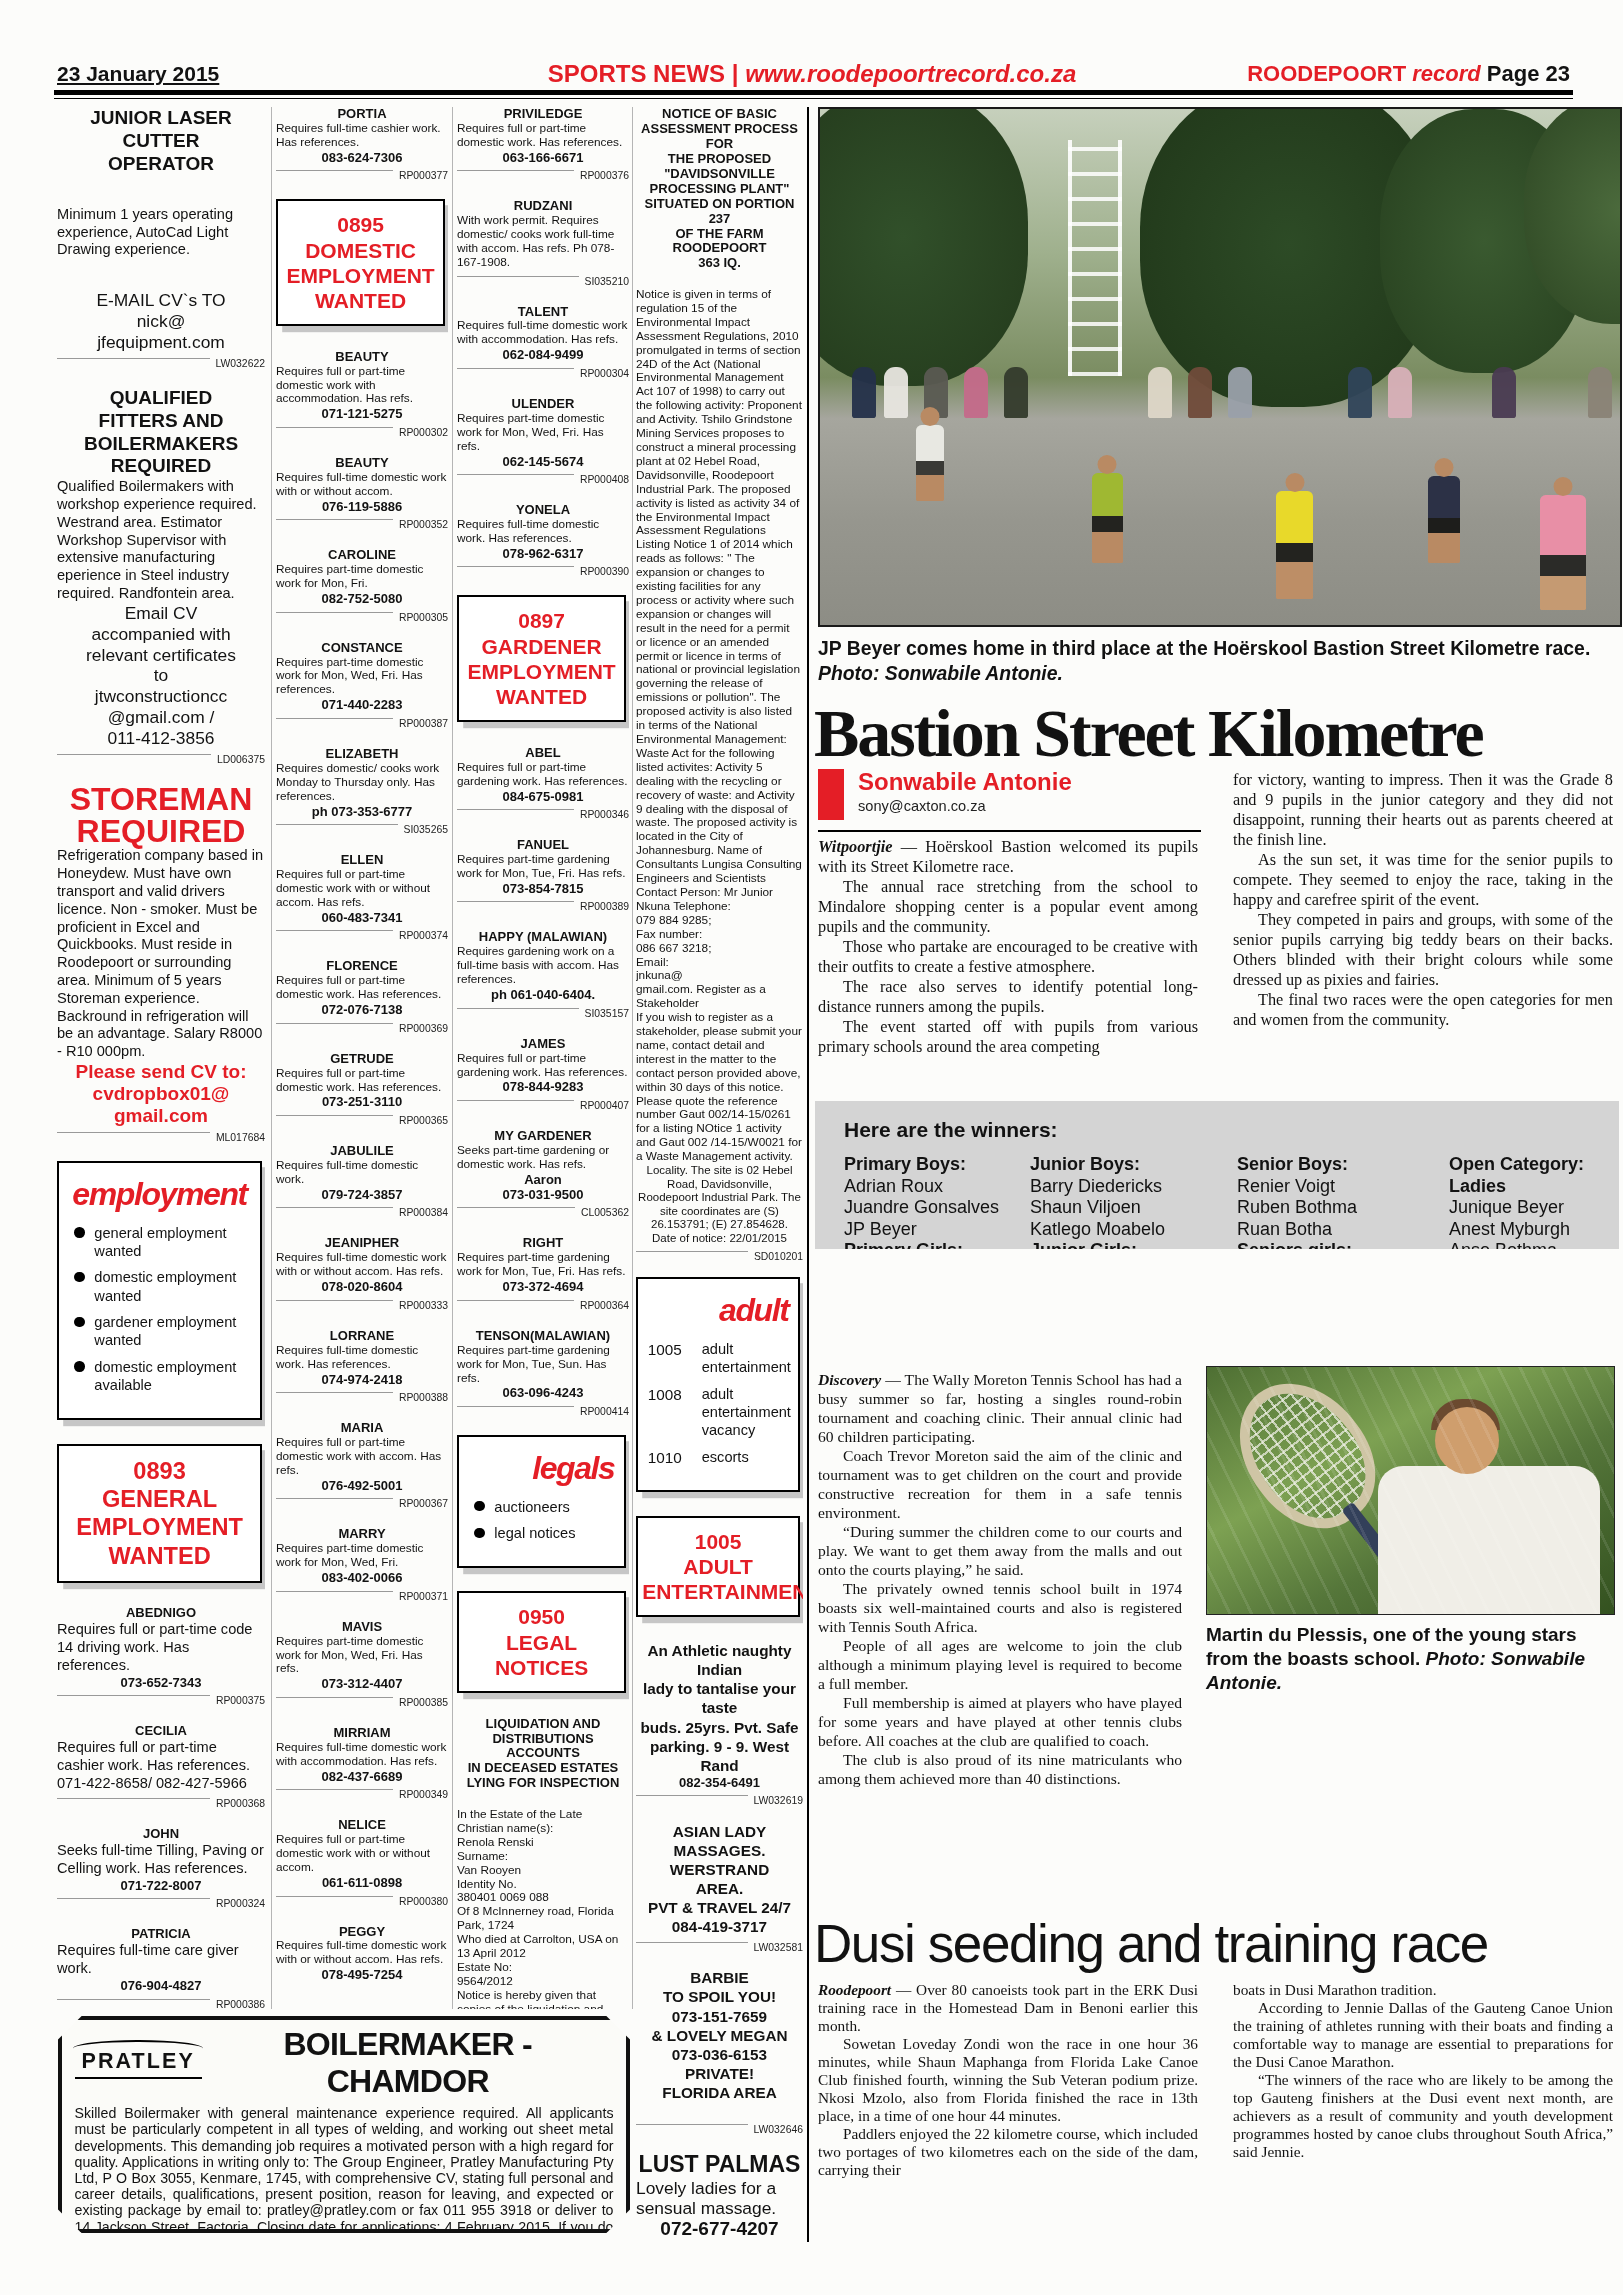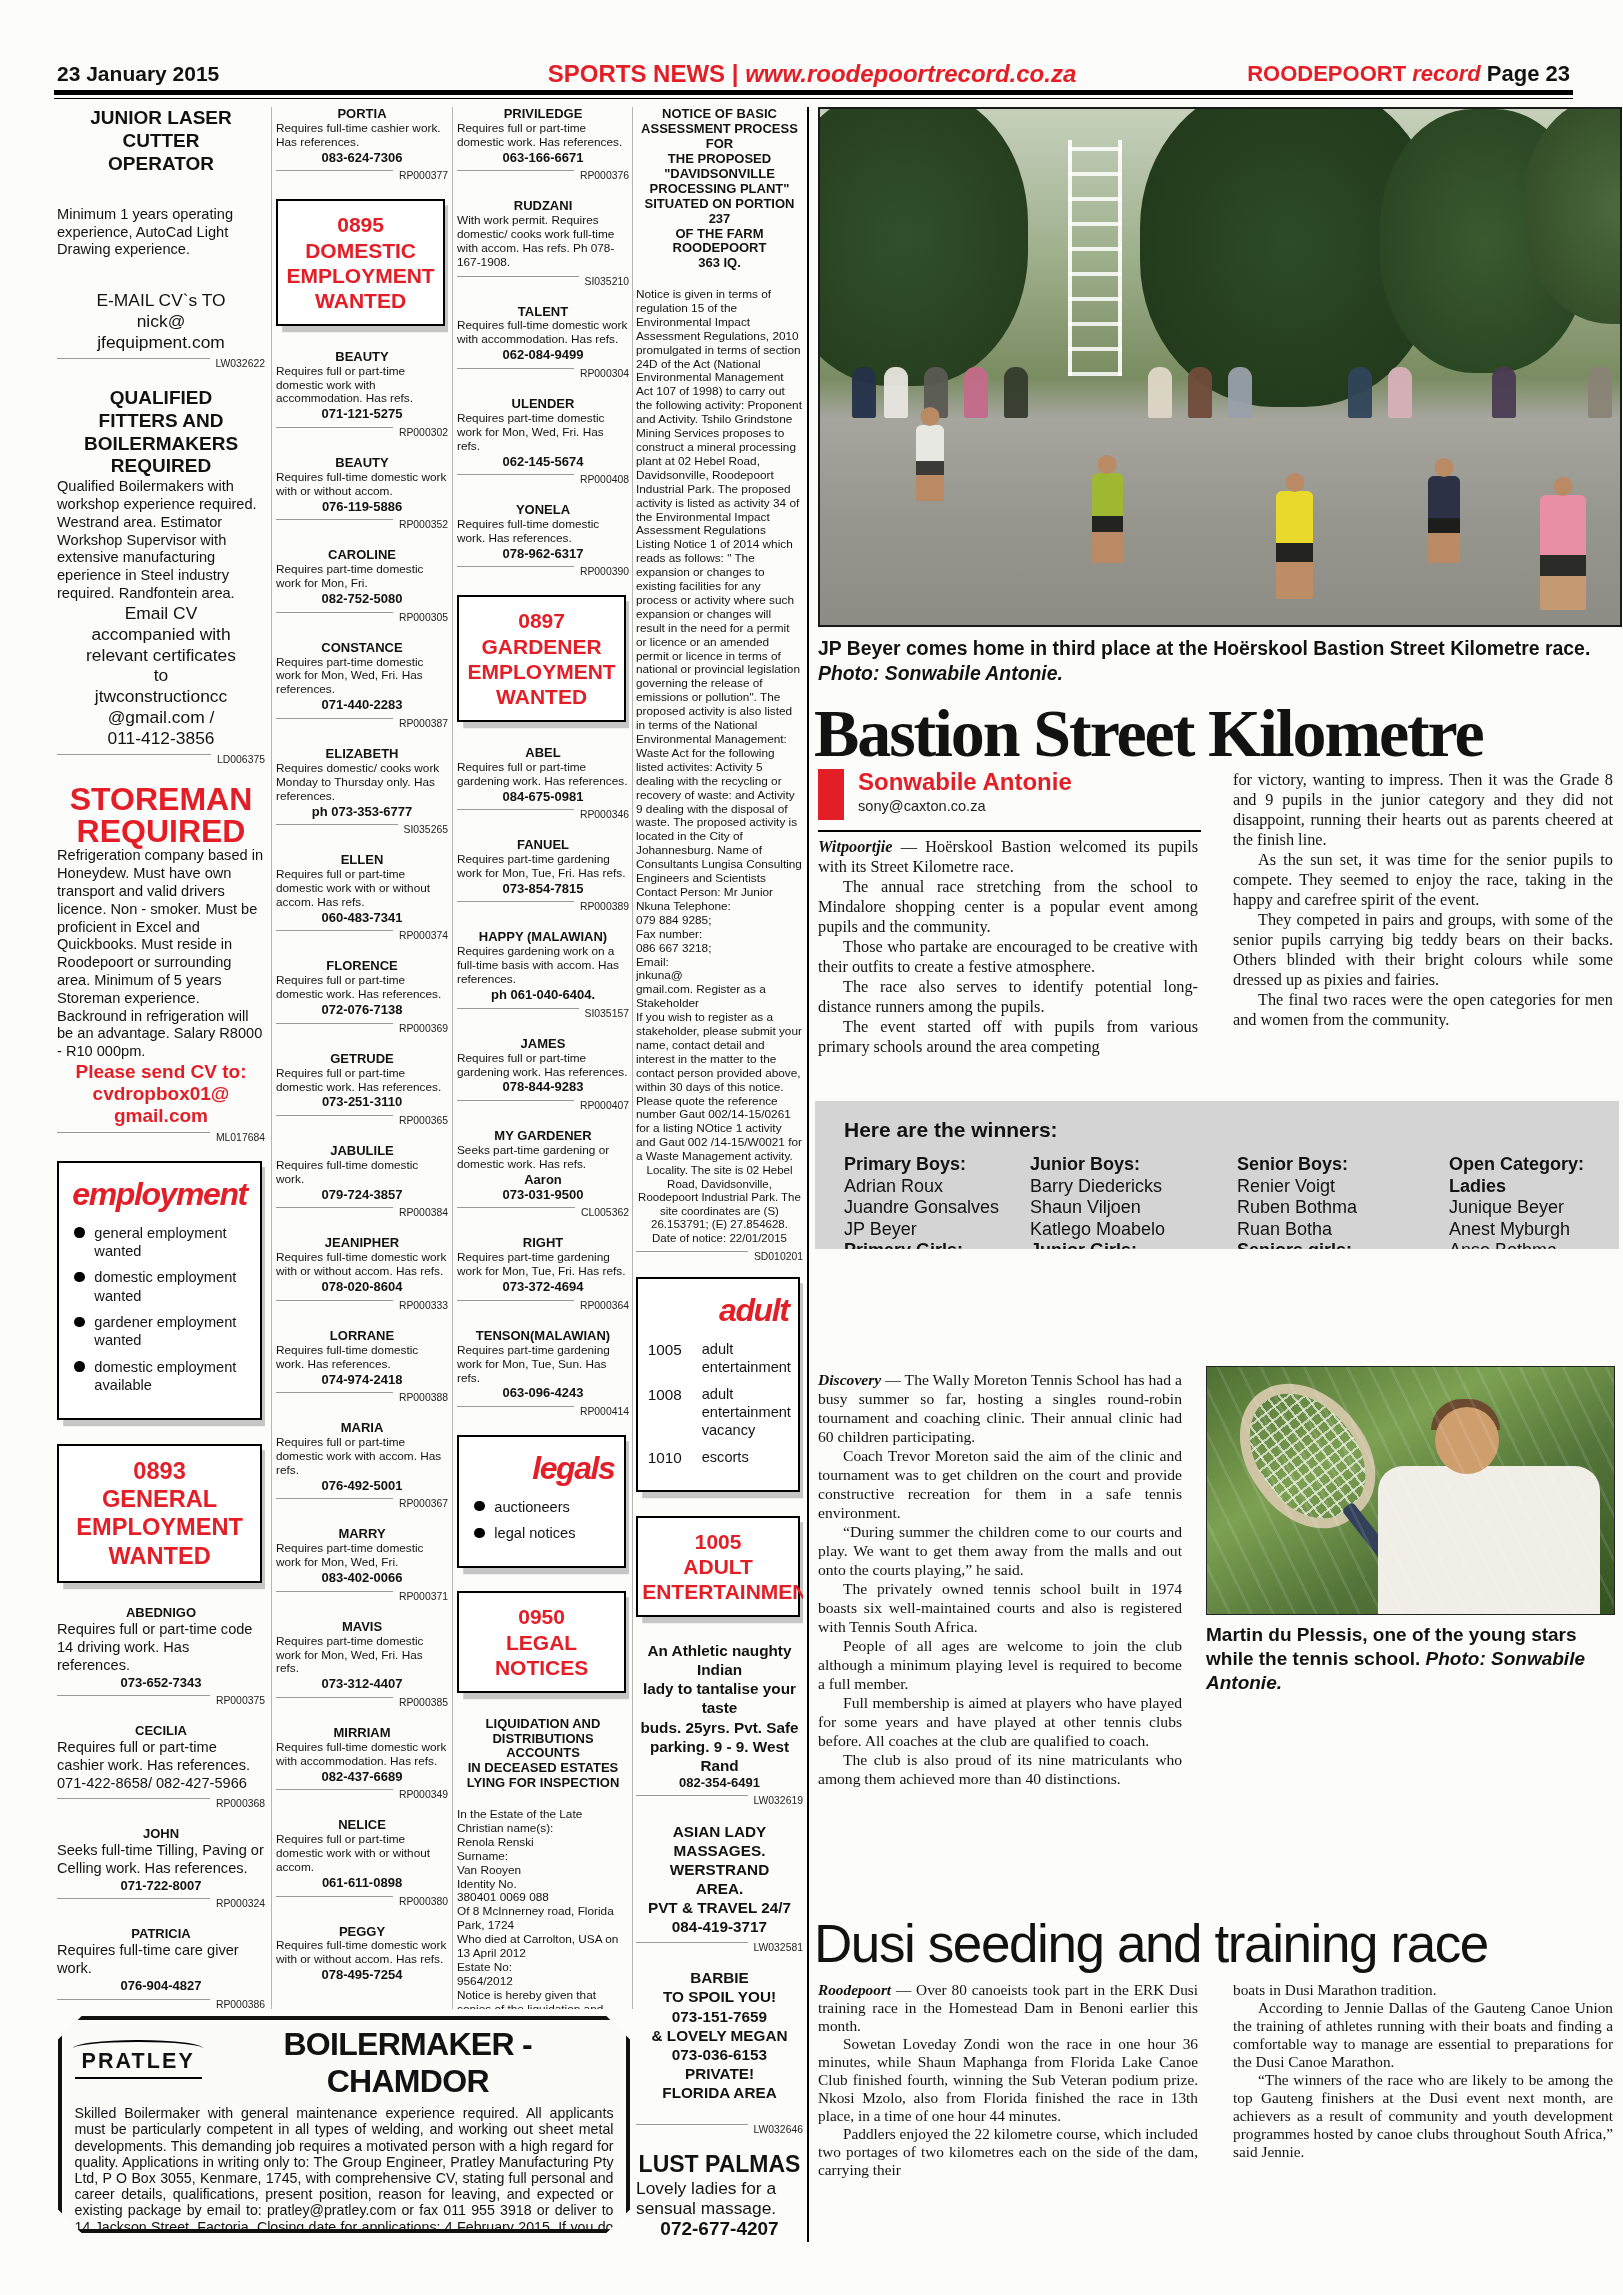--- a/index.html
+++ b/index.html
@@ -1,21 +1,21 @@
 <!DOCTYPE html>
 <html style="font-size:11px"><head>
 <meta charset="utf-8">
 <style>
   :root{ --red:#e41e26; --ink:#121212; }
   html,body{margin:0;padding:0;background:#777;}
   .page{position:relative;width:1624px;height:2295px;margin:0 auto;background:#fcfcfa;
         font-family:"Liberation Sans",sans-serif;color:var(--ink);overflow:hidden;}
 
   
-  .hdr-date{position:absolute;top:62px;left:57px;font-size:21px;font-weight:bold;}
+  .hdr-date{position:absolute;top:62px;left:57px;font-size:21px;font-weight:bold;text-decoration:underline;}
   .hdr-center{position:absolute;top:60px;left:50%;transform:translateX(-50%);font-size:24px;font-weight:bold;color:var(--red);white-space:nowrap;}
   .hdr-center .url{font-style:italic;}
   .hdr-right{position:absolute;top:61px;right:54px;font-size:22px;font-weight:bold;white-space:nowrap;}
   .hdr-right .brand{color:var(--red);}
   .hdr-right .brand2{color:var(--red);font-style:italic;}
   .rule-thick{position:absolute;left:54px;right:51px;top:90px;height:4.9px;background:#000;}
   .rule-thin{position:absolute;left:54px;right:51px;top:98px;height:1.4px;background:#000;}
 
   
   .ccol{position:absolute;top:107px;overflow:hidden;}
@@ -660,21 +660,21 @@
       <p class="para">The club is also proud of its nine matriculants who among them achieved more than 40 distinctions.</p>
     </div>
 
   <div id="tennis-photo">
     <div class="racquet"></div>
     <div class="tp-boy"></div>
     <div class="tp-hair"></div>
     <div class="tp-head"></div>
   </div>
   <div id="caption2" class="caption">
-    <span>Martin du Plessis, one of the young stars while the tennis school.</span>
+    <span>Martin du Plessis, one of the young stars from the boasts school.</span>
     <span class="credit">Photo: Sonwabile Antonie.</span>
   </div>
 
   <div id="headline3">Dusi seeding and training race</div>
   <div id="art3col1" class="article">
       <p class="para"><span class="lead">Roodepoort</span> — Over 80 canoeists took part in the ERK Dusi training race in the Homestead Dam in Benoni earlier this month.</p>
       <p class="para">Sowetan Loveday Zondi won the race in one hour 36 minutes, while Shaun Maphanga from Florida Lake Canoe Club finished fourth, winning the Sub Veteran podium prize. Nkosi Mzolo, also from Florida finished the race in 13th place, in a time of one hour 44 minutes.</p>
       <p class="para">Paddlers enjoyed the 22 kilometre course, which included two portages of two kilometres each on the side of the dam, carrying their</p>
     </div>
   <div id="art3col2" class="article">

